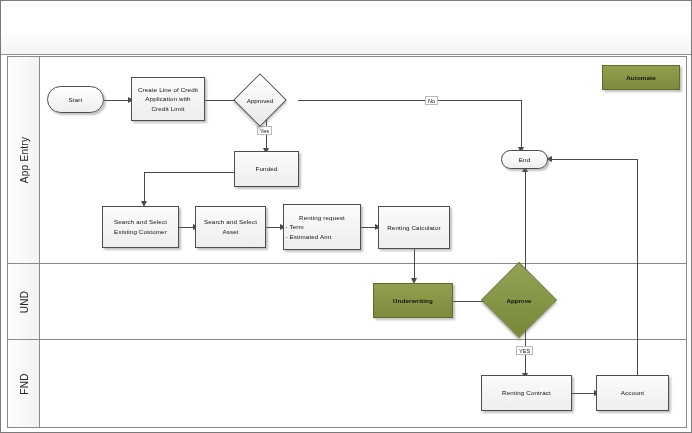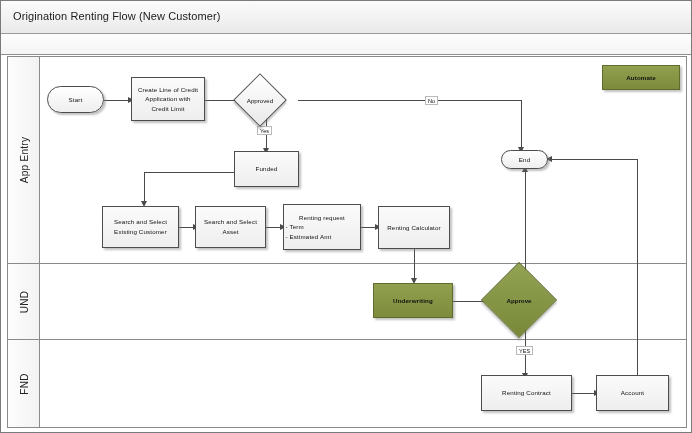--- a/index.html
+++ b/index.html
@@ -73,23 +73,20 @@
         box-sizing:border-box;white-space:nowrap;}
 
   
   #legend-automate{position:absolute;left:601px;top:64px;width:78px;height:25px;}
 </style>
 </head>
 <body>
 
 <div id="canvas">
 
-  <div id="header">
-    <div id="header-title">Origination Renting Flow (New Customer)</div>
-  </div>
   <div id="header-spacer"></div>
 
   <div class="lane" style="top:55px;height:208px;">
     <div class="lane-title">
       <span>App Entry</span>
     </div>
   </div>
   <div class="lane" style="top:262px;height:77px;">
     <div class="lane-title">
       <span>UND</span>

